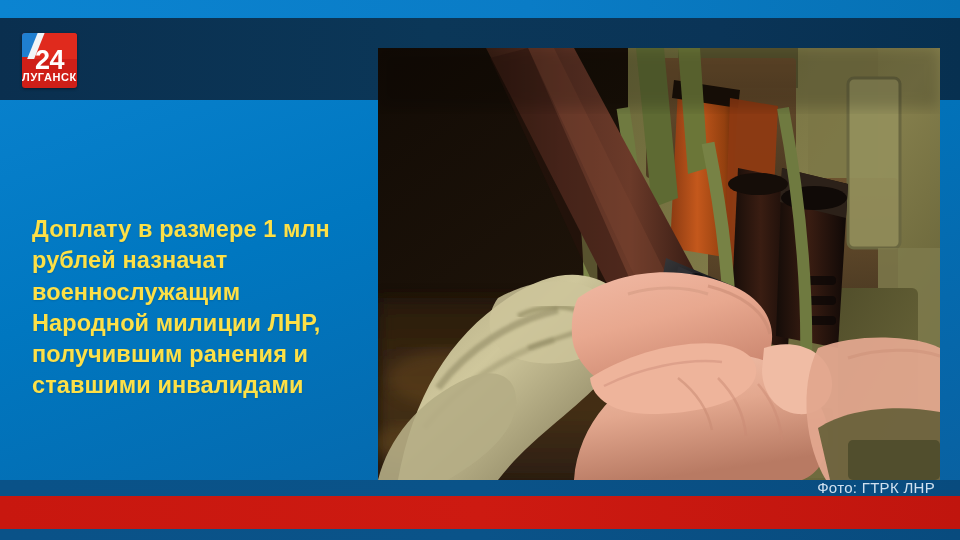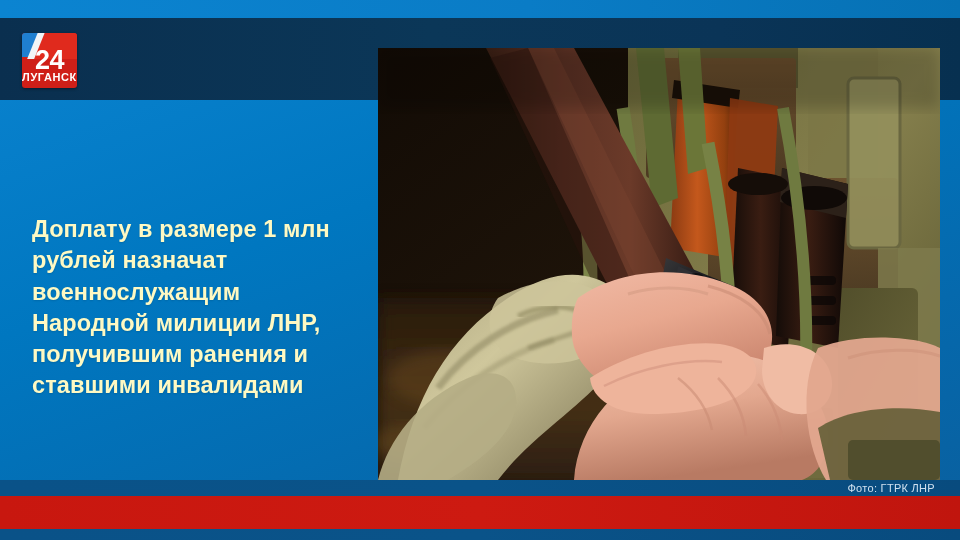--- a/index.html
+++ b/index.html
@@ -102,42 +102,42 @@
     font-weight: normal;
     letter-spacing: 1.2px;
     line-height: 1;
   }
 
   
   .headline {
     position: absolute;
     left: 32px; top: 214px;
     width: 320px;
-    color: #fef9c3;
+    color: #fde047;
     font-size: 23.5px;
     font-weight: bold;
     line-height: 1.33;
     letter-spacing: 0.1px;
     text-shadow: 0 1px 2px rgba(0,0,0,.12);
   }
 
   
   .photo {
     position: absolute;
     left: 378px; top: 48px;
     width: 562px; height: 432px;
     overflow: hidden;
     background: #120b06;
   }
   .photo svg { display: block; }
   .credit-text {
     position: absolute;
     right: 25px; top: 481px;
     color: #cfe0ef;
-    font-size: 11px;
+    font-size: 15px;
     letter-spacing: 0.3px;
     line-height: 14px;
   }
 
   
   .bar-blue-upper {
     position: absolute;
     left: 0; top: 480px;
     width: 960px; height: 16px;
     background: linear-gradient(90deg, #0a5288 0%, #0a5389 50%, #084b7e 100%);

